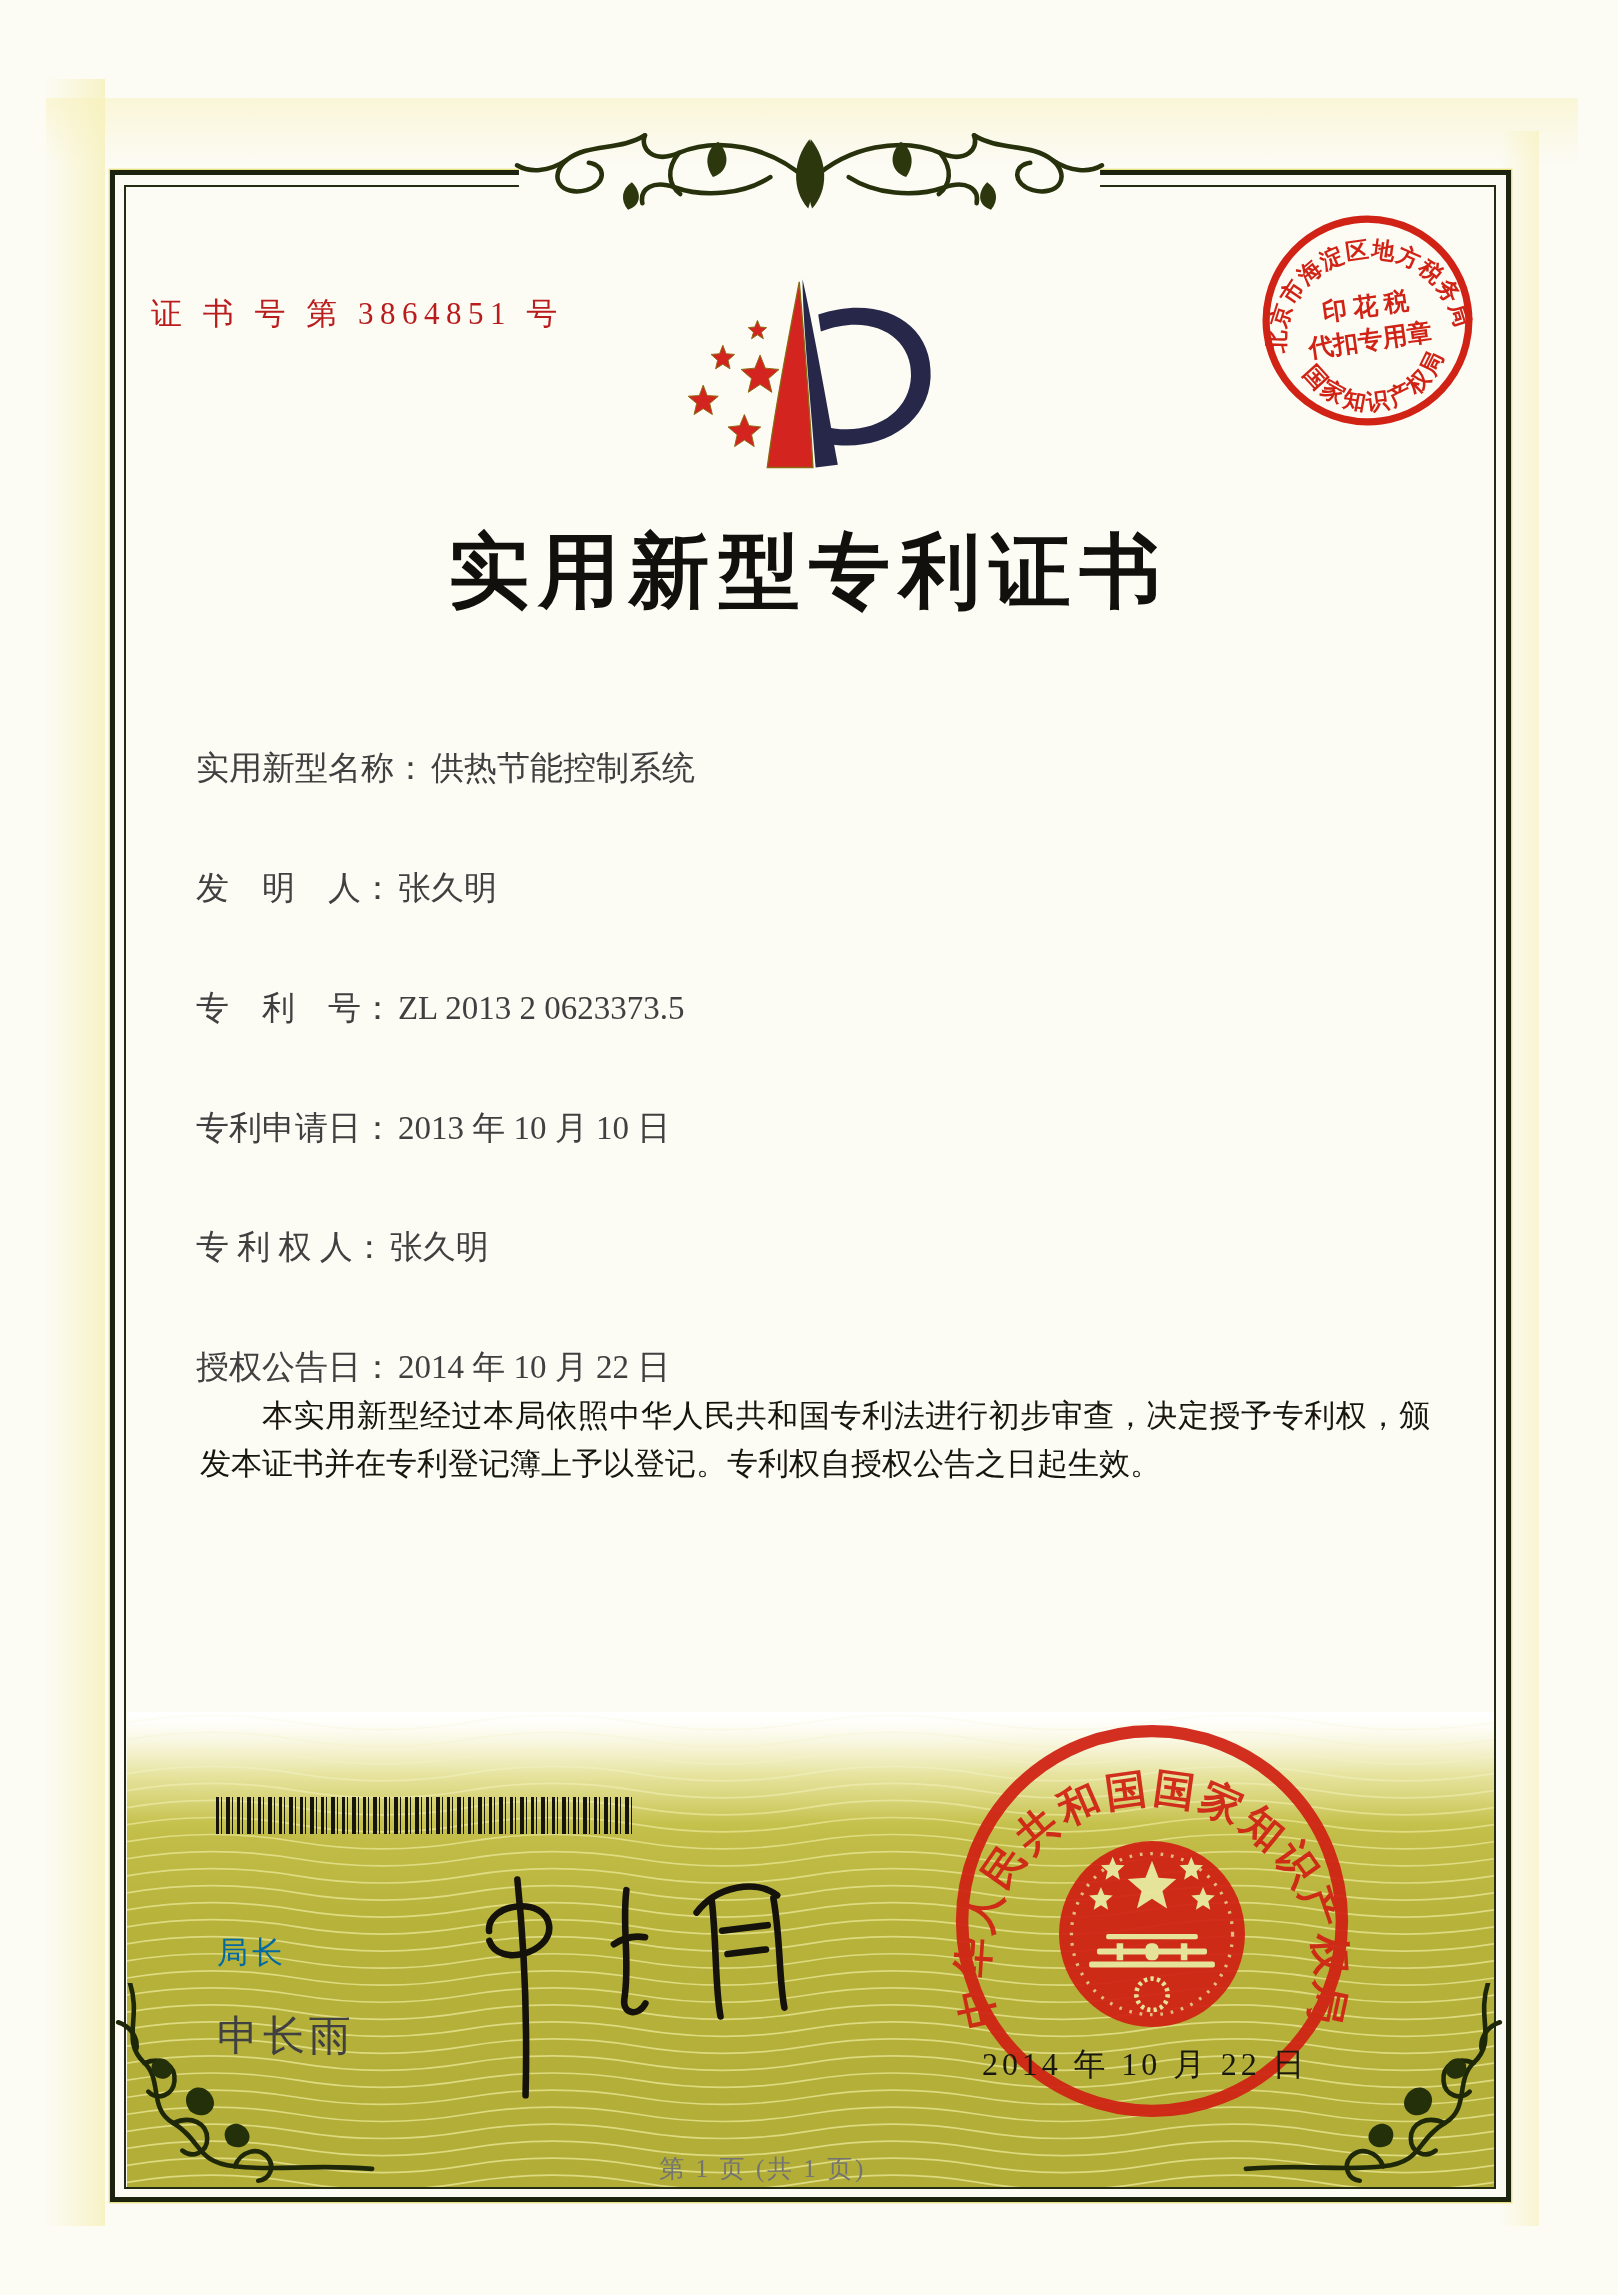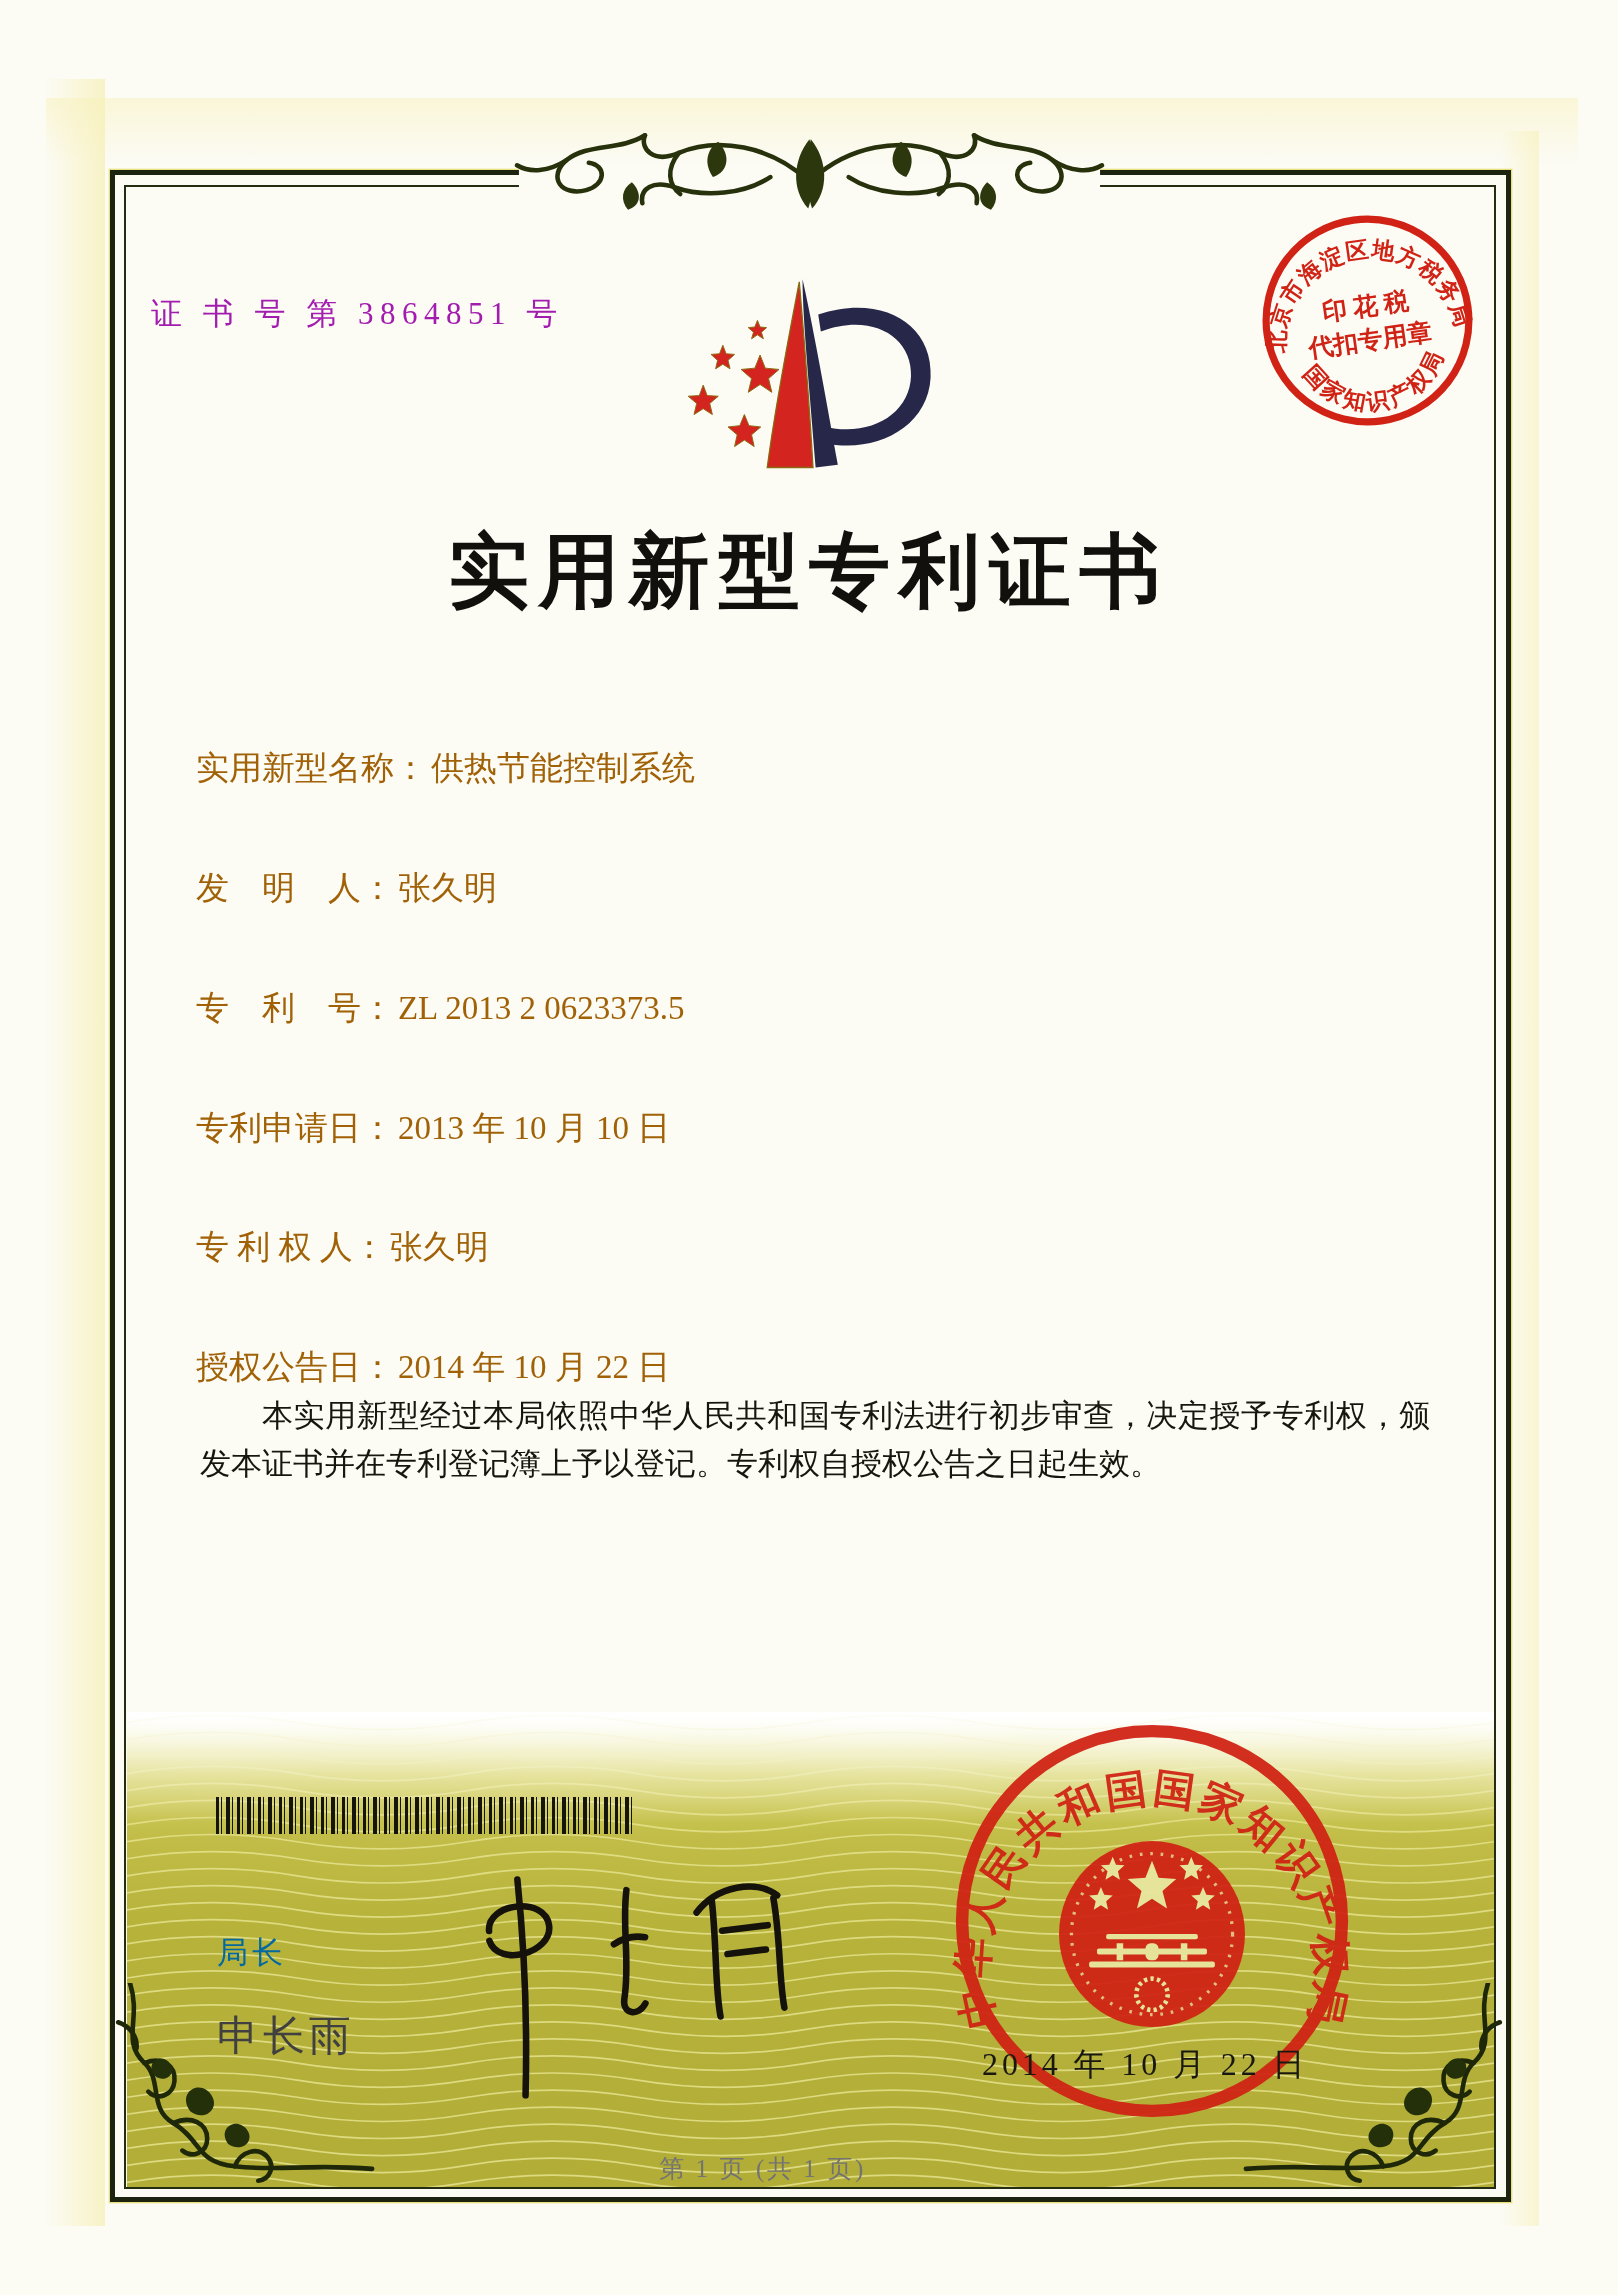--- a/index.html
+++ b/index.html
@@ -11,26 +11,26 @@
   }
   
   .edge-left{position:absolute;left:46px;top:79px;width:59px;height:2147px;background:linear-gradient(90deg,rgba(244,236,160,.0),rgba(244,236,160,.55));pointer-events:none;}
   .edge-top{position:absolute;left:46px;top:98px;width:1532px;height:65px;background:linear-gradient(180deg,rgba(247,240,180,.45),rgba(247,240,180,0));pointer-events:none;}
   .edge-right{position:absolute;right:79px;top:131px;width:39px;height:2095px;background:linear-gradient(270deg,rgba(244,236,160,.4),rgba(244,236,160,0));pointer-events:none;}
 
   
   .frame-outer{position:absolute;box-sizing:border-box;left:110px;top:170px;width:1401px;height:2032px;border:5.9px solid #1c2410;box-shadow:0 0 0 1.3px rgba(226,216,96,.8);}
   .frame-inner{position:absolute;box-sizing:border-box;left:124px;top:185px;width:1372px;height:2004px;border:2.6px solid #242d12;}
 
-  .cert-no{position:absolute;left:151px;top:293px;font-size:31px;letter-spacing:6.5px;color:#a21caf;}
+  .cert-no{position:absolute;left:151px;top:293px;font-size:31px;letter-spacing:6.5px;color:#b91c1c;}
 
   .title{position:absolute;left:0;width:1618px;top:518px;text-align:center;font-size:81px;font-weight:700;letter-spacing:9.2px;color:#11100c;}
 
   .fields{position:absolute;left:196px;top:0;width:1244px;}
-  .field{position:absolute;left:0;font-size:33px;white-space:nowrap;color:#a16207;}
+  .field{position:absolute;left:0;font-size:33px;white-space:nowrap;color:#404040;}
   .f0{top:746px}.f1{top:866px}.f2{top:986px}.f3{top:1106px}.f4{top:1225px}.f5{top:1345px}
   .field .val{margin-left:3.9px;}
 
   .paras{position:absolute;left:196px;top:1388px;width:1238px;font-size:31px;line-height:48px;text-align:justify;color:#17150f;}
   .paras p{margin:4px;text-indent:2em;}
 
   
   .band{position:absolute;left:127px;top:1712px;width:1367px;height:475px;
     background:linear-gradient(180deg,#ffffff 0%,#f0edb4 5%,#d8d468 13%,#c1bd48 26%,#b6b23a 45%,#b1ad37 100%);}
   .band svg.waves{position:absolute;left:0;top:0;width:100%;height:100%;}

